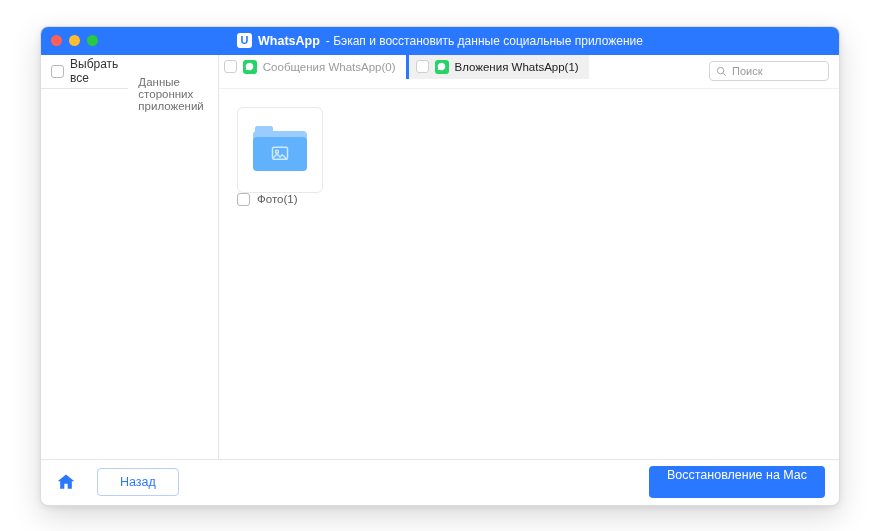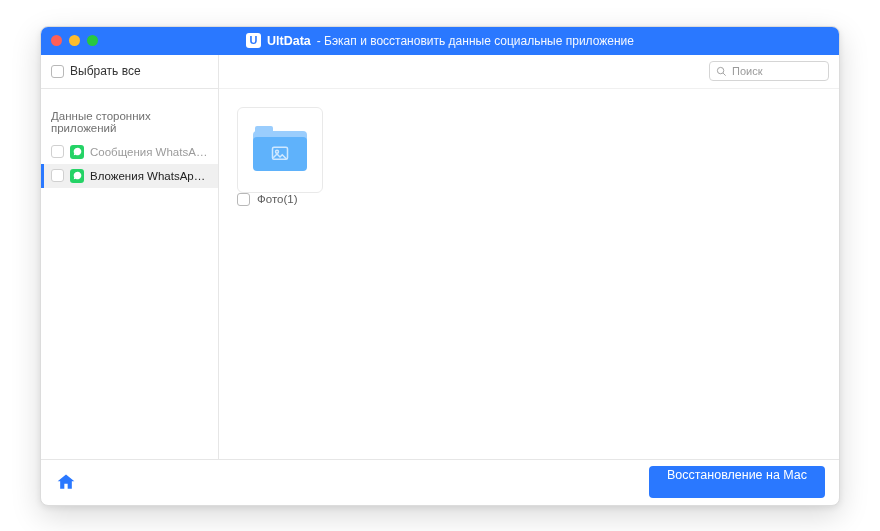--- a/index.html
+++ b/index.html
@@ -40,21 +40,21 @@
     line-height:1;
   }
   .title-app { font-weight:600; font-size:12.5px; }
   .title-sub { opacity:0.95; }
 
   
   .body { flex:1; display:flex; min-height:0; }
   .sidebar {
     width: 178px;
     border-right:1px solid #e6e6e6;
-    display:flex; flex-direction:column;
+    display:flex; flex-direction:row;
     font-size:12px;
     color:#333;
   }
   .select-all {
     display:flex; align-items:center; gap:6px;
     height:34px; padding:0 10px;
     border-bottom:1px solid #e6e6e6;
   }
   .chk {
     width:13px; height:13px; border:1px solid #b8b8b8; border-radius:3px; background:#fff; flex-shrink:0;
@@ -145,21 +145,21 @@
 <div class="window">
 
   <div class="titlebar">
     <div class="traffic-lights">
       <div class="traffic-dot tl-close"></div>
       <div class="traffic-dot tl-min"></div>
       <div class="traffic-dot tl-max"></div>
     </div>
     <div class="title-center">
       <span class="app-logo">U</span>
-      <span class="title-app">UltData</span>
+      <span class="title-app">WhatsApp</span>
       <span class="title-sub">- Бэкап и восстановить данные социальные приложение</span>
     </div>
   </div>
 
   <div class="body">
     <div class="sidebar">
       <div class="select-all">
         <span class="chk"></span>
         <span>Выбрать все</span>
       </div>
@@ -218,19 +218,22 @@
       </div>
     </div>
   </div>
 
   <div class="footer">
     <div class="home-btn">
       <svg viewBox="0 0 24 24">
           <path d="M12 3 2 11h3v9h5v-6h4v6h5v-9h3Z"></path>
         </svg>
     </div>
+    <div class="btn-back">
+      <span>Назад</span>
+    </div>
     <div class="spacer"></div>
     <div class="btn-primary">
       <span>Восстановление на Mac</span>
     </div>
   </div>
 
 </div>
 
 </body></html>

